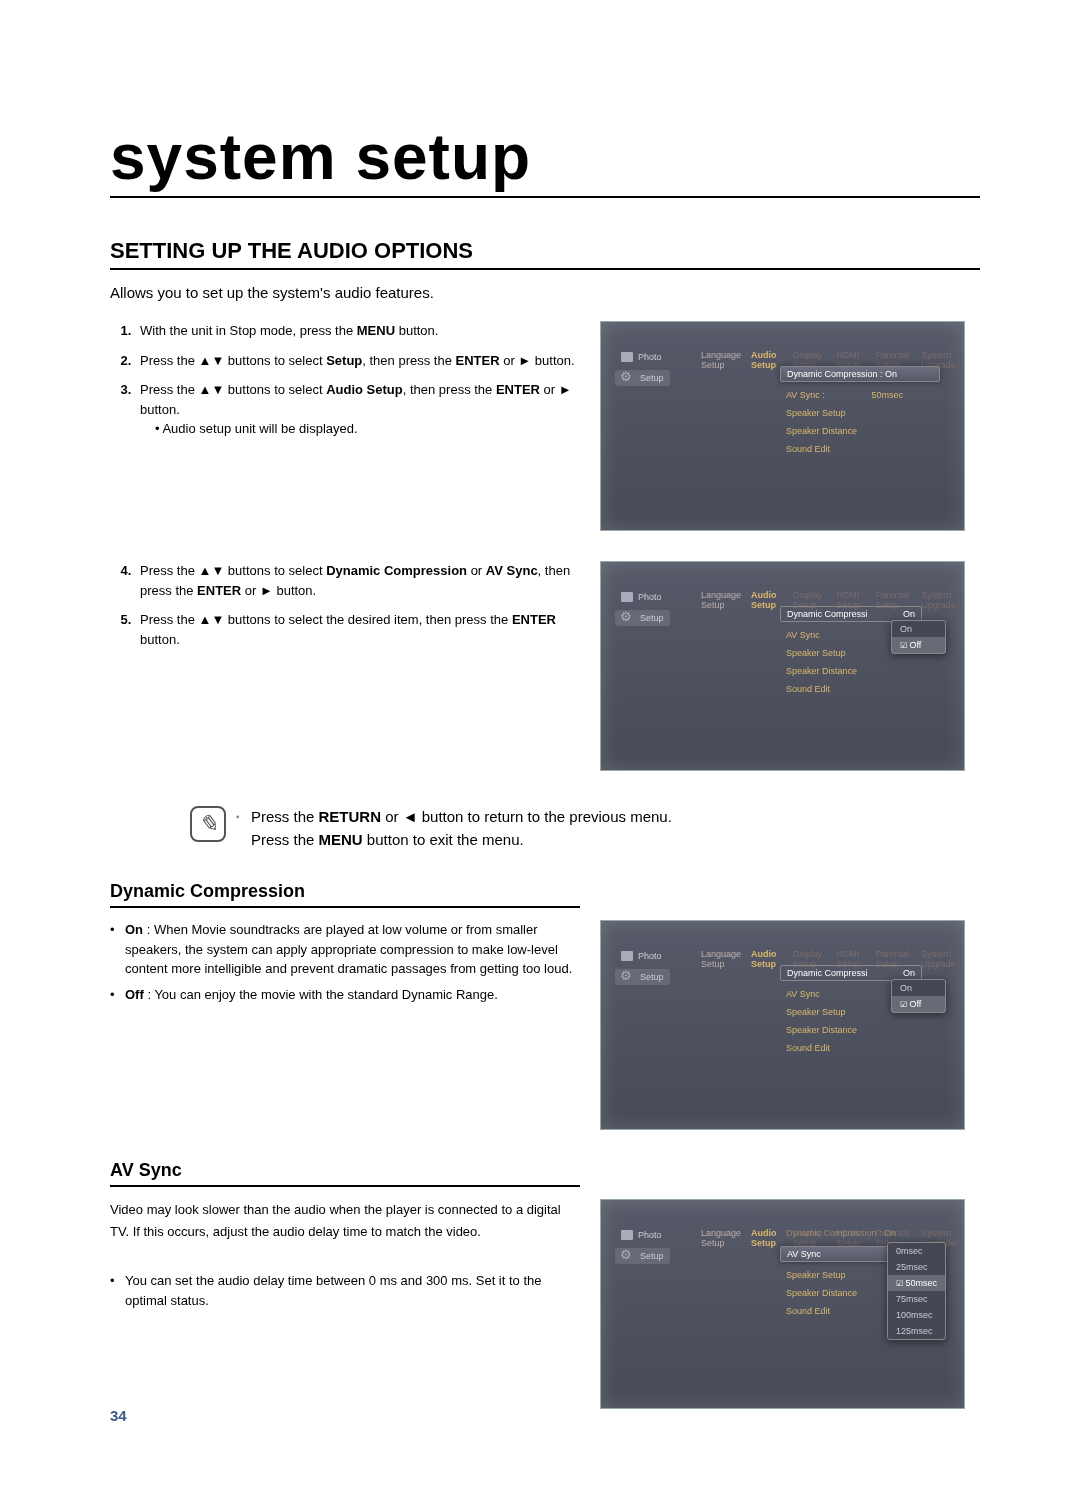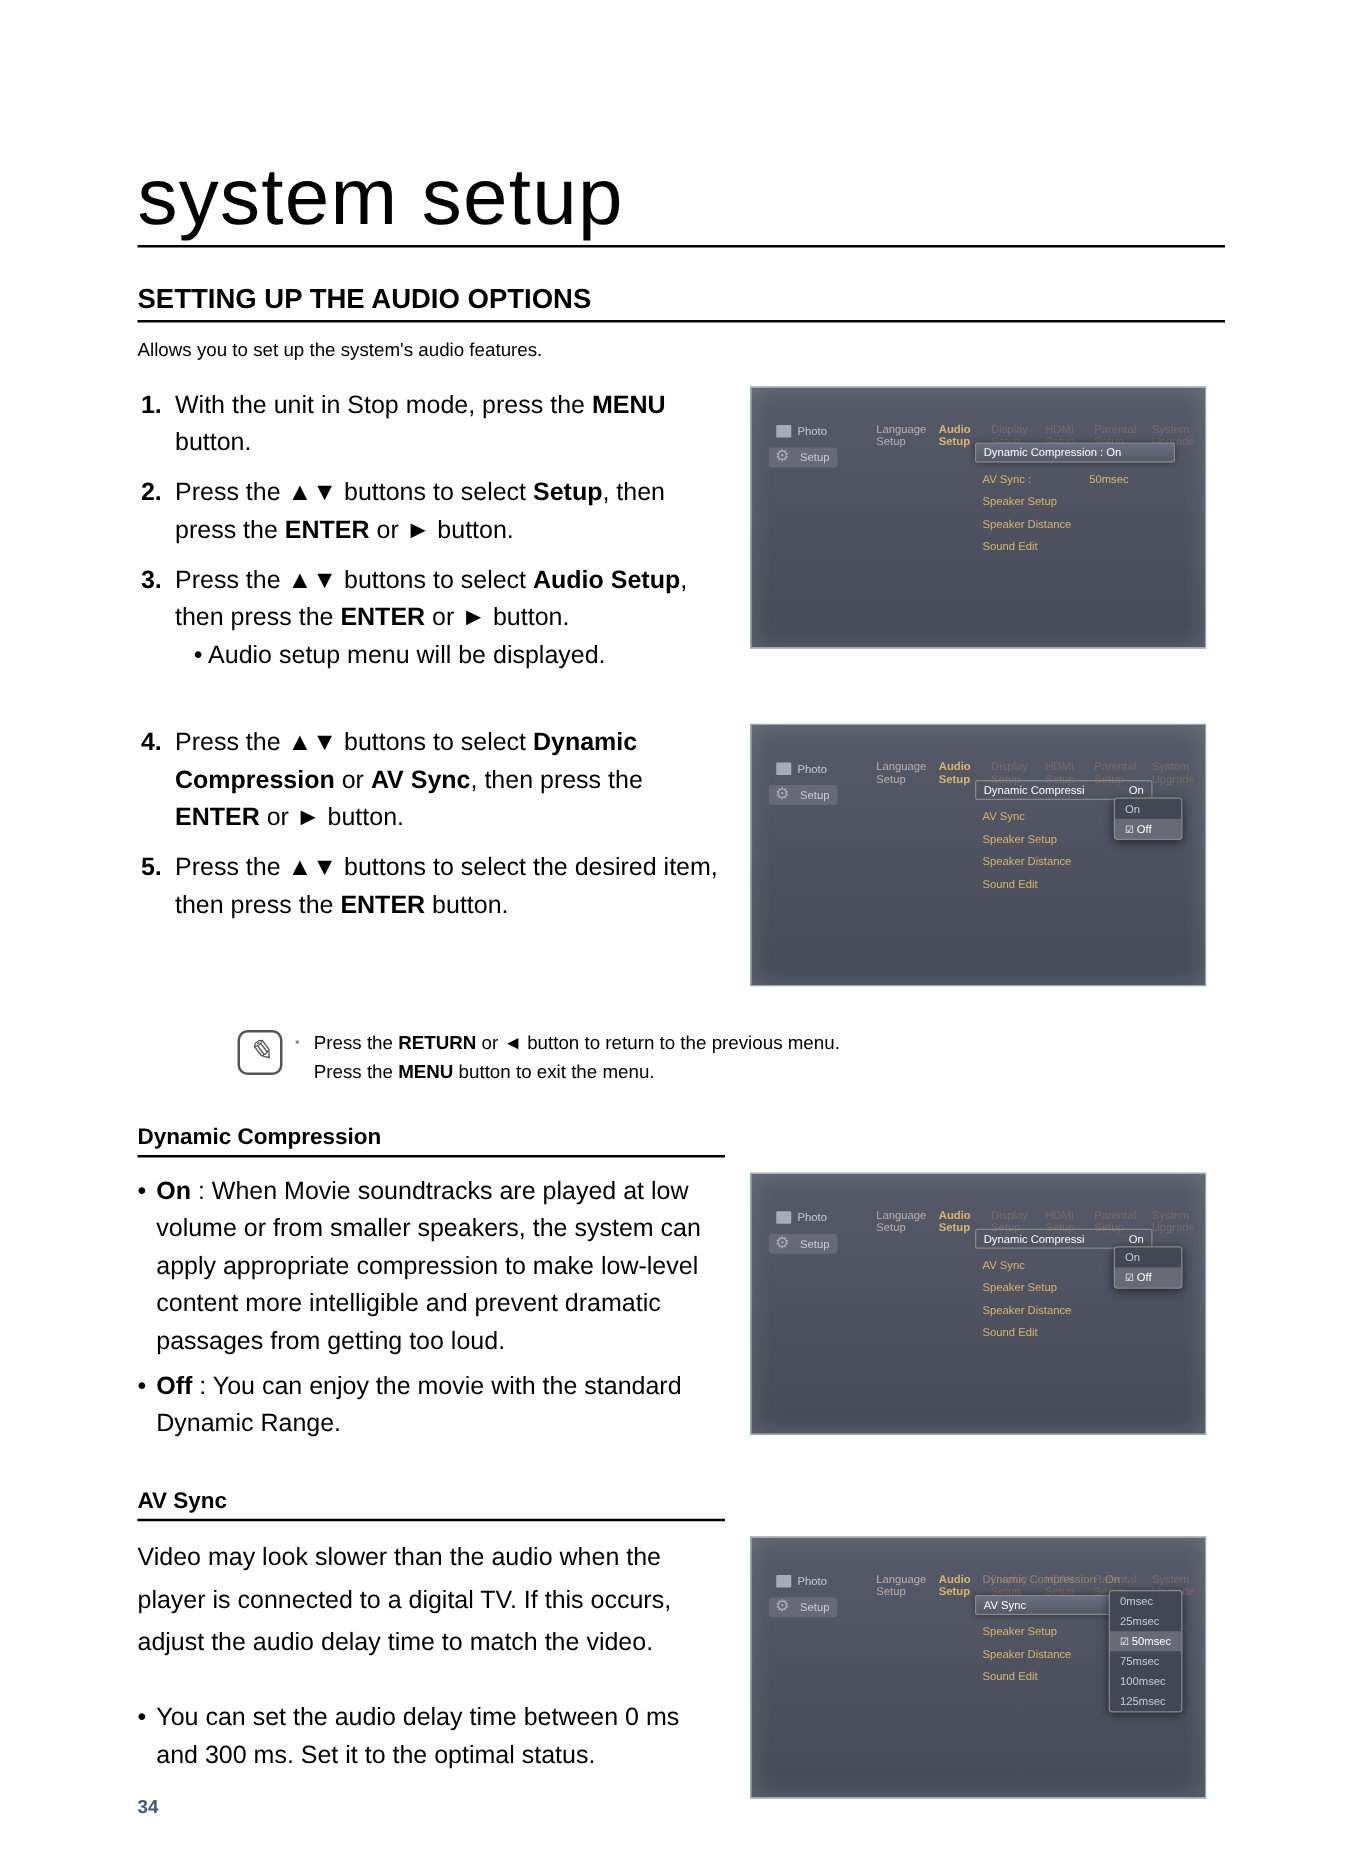--- a/index.html
+++ b/index.html
@@ -10,25 +10,25 @@
     height: 1492px;
     position: relative;
     color: #000;
   }
   .page {
     padding: 120px 100px 40px 110px;
     position: relative;
   }
   .main-title {
     font-size: 64px;
-    font-weight: 400;
+    font-weight: 700;
     letter-spacing: 1px;
     border-bottom: 2px solid #000;
     padding-bottom: 2px;
-    margin-bottom: 28px;
+    margin-bottom: 40px;
     font-family: Arial, sans-serif;
   }
   .section-title {
     font-size: 22px;
     font-weight: bold;
     border-bottom: 2px solid #000;
     padding-bottom: 4px;
     margin-bottom: 14px;
   }
   .intro-text {
@@ -44,21 +44,21 @@
     margin-top: 30px;
     width: 470px;
   }
   .content-row {
     display: flex;
     gap: 20px;
     margin-bottom: 30px;
   }
   .left-col {
     flex: 0 0 470px;
-    font-size: 20px;
+    font-size: 13px;
     line-height: 1.5;
   }
   ol {
     list-style-position: outside;
     padding-left: 25px;
   }
   ol li {
     margin-bottom: 10px;
     padding-left: 5px;
   }
@@ -260,21 +260,21 @@
     <div class="left-col">
       <ol>
         <li>
           <span>With the unit in Stop mode, press the </span><b>MENU</b><span> button.</span>
         </li>
         <li>
           <span>Press the ▲▼ buttons to select </span><b>Setup</b><span>, then press the </span><b>ENTER</b><span> or ► button.</span>
         </li>
         <li>
           <span>Press the ▲▼ buttons to select </span><b>Audio Setup</b><span>, then press the </span><b>ENTER</b><span> or ► button.</span>
-          <span class="sub-bullet">• <span>Audio setup menu will be displayed.</span></span>
+          <span class="sub-bullet">• <span>Audio setup unit will be displayed.</span></span>
         </li>
       </ol>
     </div>
 
     <div class="menu">
       <div class="menu-col1">
         <div class="side-item">
             <span class="side-icon"></span>
             <span>Photo</span>
           </div>

